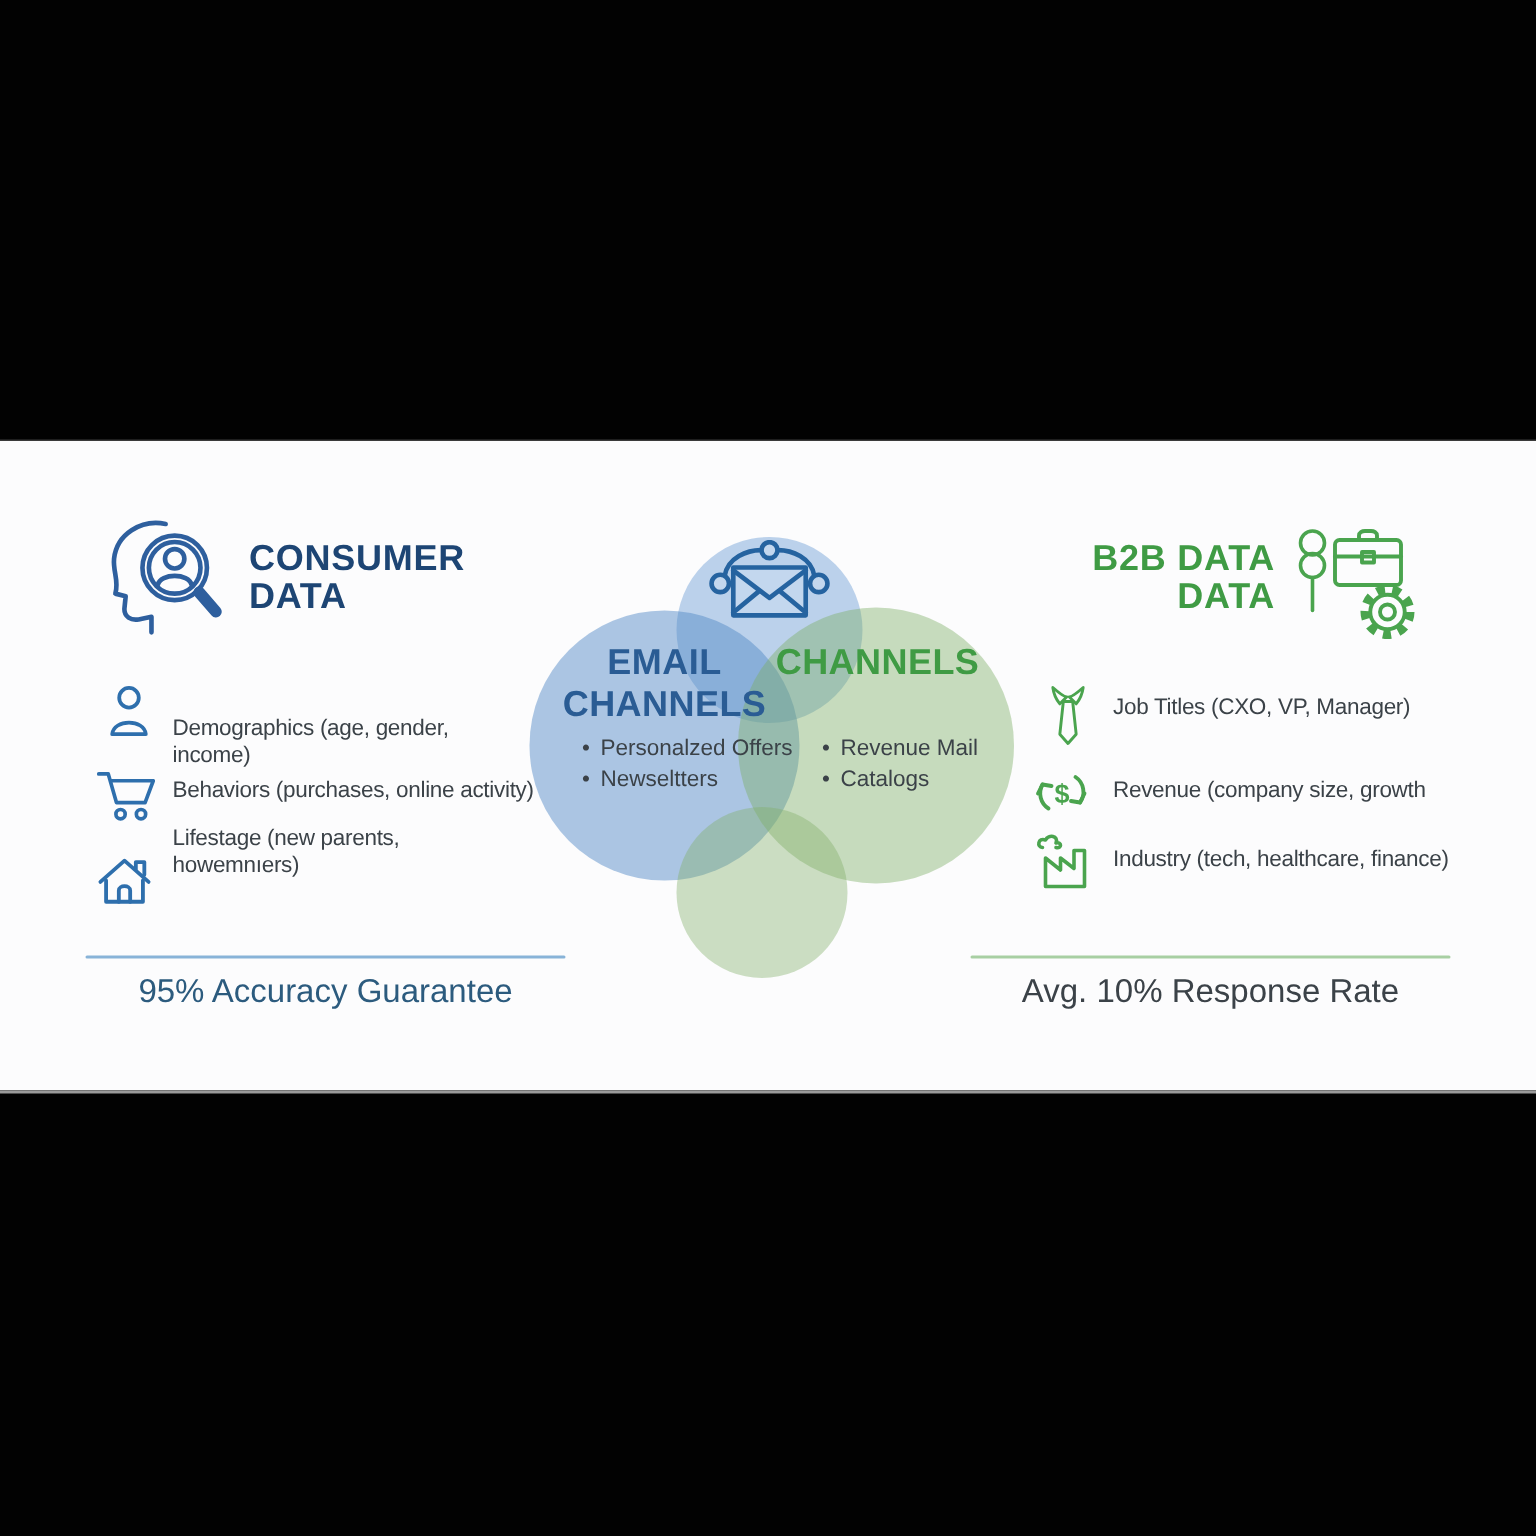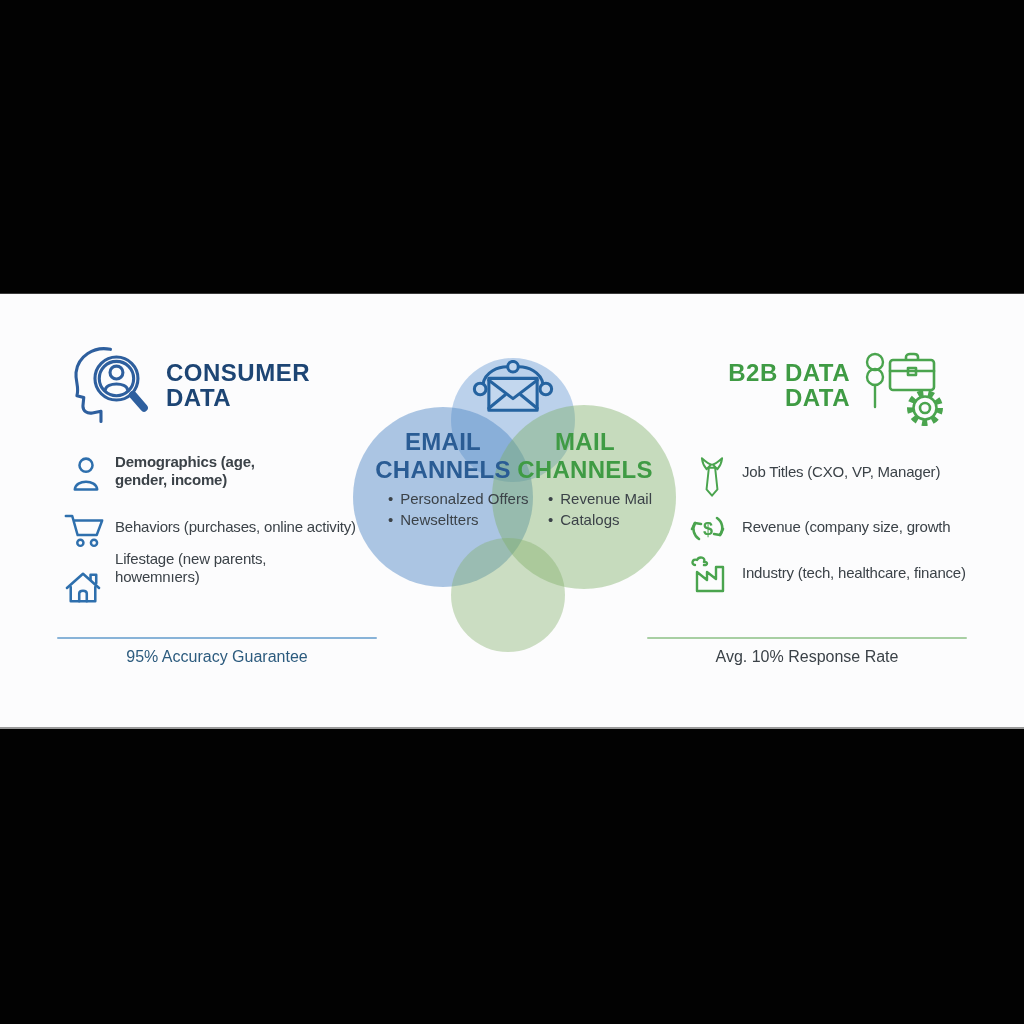--- a/index.html
+++ b/index.html
@@ -39,21 +39,21 @@
     position: absolute; left: 166px; top: 66px;
     font-size: 24px; font-weight: bold; letter-spacing: 0.5px;
     line-height: 25px; color: #1d4574;
   }
   .icon-abs { position: absolute; }
 
   .divider { position: absolute; height: 2px; border-radius: 1px; }
   .divider.left { left: 57px; top: 343px; width: 320px; background: #88b3d8; }
   .divider.right { left: 647px; top: 343px; width: 320px; background: #a8cfa3; }
 
-  .footer-text { position: absolute; width: 320px; text-align: center; font-size: 16px; }
+  .footer-text { position: absolute; width: 320px; text-align: center; font-size: 22px; }
   .footer-text.left { left: 57px; top: 354px; color: #2c5b7e; }
   .footer-text.right { left: 647px; top: 354px; color: #3b4248; }
 
   
   .vcircle { position: absolute; border-radius: 50%; }
   .vc-top    { left: 451px; top: 64px;  width: 124px; height: 124px; background: rgba(108,158,213,0.45); }
   .vc-left   { left: 353px; top: 113px; width: 180px; height: 180px; background: rgba(80,135,198,0.47); }
   .vc-right  { left: 492px; top: 111px; width: 184px; height: 184px; background: rgba(125,175,100,0.42); }
   .vc-bottom { left: 451px; top: 244px; width: 114px; height: 114px; background: rgba(130,175,105,0.40); }
 
@@ -109,21 +109,21 @@
       <div>CONSUMER</div>
       <div>DATA</div>
     </div>
 
     <svg class="icon-abs" style="left:72px; top:162px;" width="28" height="37" viewBox="0 0 30 38">
       <g fill="none" stroke="#2e6fad" stroke-width="2.7" stroke-linecap="round" stroke-linejoin="round">
         <circle cx="15" cy="9" r="7"></circle>
         <path d="M3 35 C4 24 26 24 27 35 Z"></path>
       </g>
     </svg>
-    <div class="item-text icon-abs" style="left:115px; top:159px; width:190px;font-weight:bold;">Demographics (age, gender, income)</div>
+    <div class="item-text icon-abs" style="left:115px; top:183px; width:190px;">Demographics (age, gender, income)</div>
 
     <svg class="icon-abs" style="left:64px; top:218px;" width="40" height="37" viewBox="0 0 44 40">
       <g fill="none" stroke="#2e6fad" stroke-width="2.7" stroke-linecap="round" stroke-linejoin="round">
         <path d="M2 4 H9 L15 25 H36 L42 9 H11"></path>
         <circle cx="18" cy="33.5" r="3.4"></circle>
         <circle cx="33" cy="33.5" r="3.4"></circle>
       </g>
     </svg>
     <div class="item-text icon-abs nowrap" style="left:115px; top:224px;">Behaviors (purchases, online activity)</div>
 
@@ -156,21 +156,20 @@
         <path d="M20 21 L45 40 L70 21"></path>
         <path d="M20 50 L37 36 M70 50 L53 36"></path>
       </g>
     </svg>
 
     <div class="venn-title email-title">
       <div>EMAIL</div>
       <div>CHANNELS</div>
     </div>
     <div class="venn-title mail-title">
-      <div>MAIL</div>
       <div>CHANNELS</div>
     </div>
     <div class="venn-title hybrid-title">
     </div>
 
     <div class="bullets email-bullets">
       <div class="bullet-row">
         <span class="marker">•</span><span>Personalzed Offers</span>
       </div>
       <div class="bullet-row">

